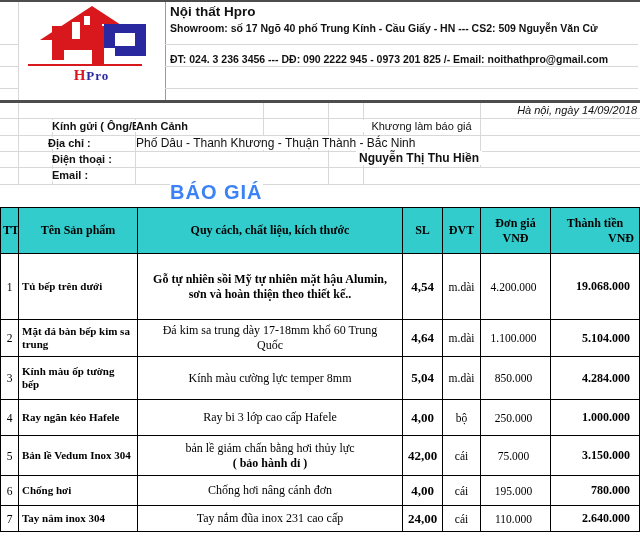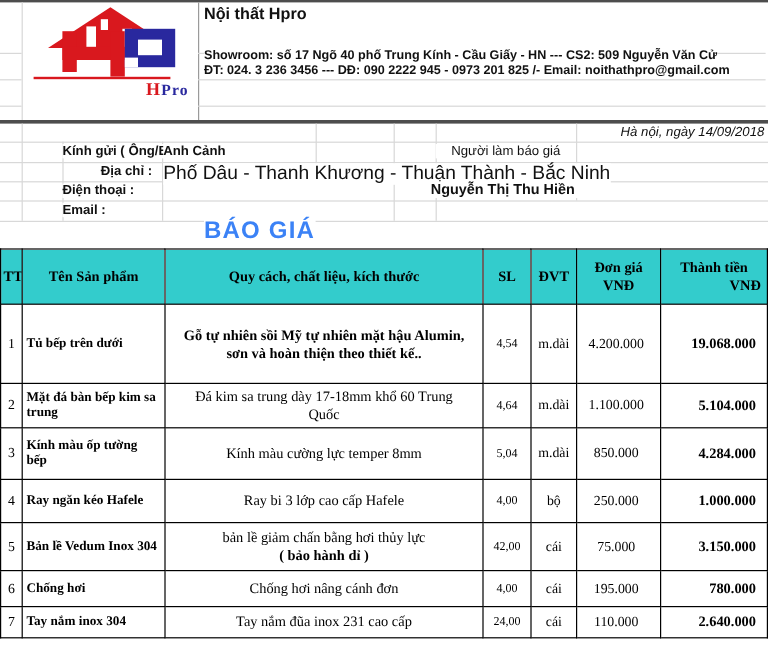--- a/index.html
+++ b/index.html
@@ -10,60 +10,60 @@
   body{background:#fff;font-family:"Liberation Sans","DejaVu Sans",sans-serif;}
   .sheet{position:relative;width:640px;height:558px;background:#fff;overflow:hidden;}
   .gl{position:absolute;background:var(--grid);}
   .gl-dark{position:absolute;background:var(--dark);}
   .gl-mid{position:absolute;background:#9a9a9a;}
 
   
   .logo-cell{position:absolute;left:18px;top:2px;width:147px;height:98px;}
   .logo-underline{position:absolute;left:10px;top:62px;width:114px;height:2px;background:var(--logo-red);}
   .logo-text{position:absolute;left:0;top:65px;width:147px;text-align:center;
-    font-family:"Liberation Serif","DejaVu Serif",serif;font-weight:bold;font-size:15px;letter-spacing:1px;margin-left:48px;}
+    font-family:"Liberation Serif","DejaVu Serif",serif;font-weight:bold;font-size:15px;letter-spacing:1px;}
   .logo-text .lh{color:var(--logo-red);}
   .logo-text .lp{color:var(--logo-blue);font-size:13px;}
 
   
   .co-name{position:absolute;left:170px;top:4px;font-size:13.5px;font-weight:bold;color:#111;}
   .co-line{position:absolute;left:170px;font-size:10.5px;font-weight:bold;color:#111;white-space:nowrap;background:#fff;}
-  .co-showroom{top:40px;}
+  .co-showroom{top:22px;}
   .co-phone{top:53px;}
   .co-web{top:75px;}
   .co-web a{color:var(--link);text-decoration:none;}
   .co-web .sep{padding:0 6px;}
 
   
   .meta{font-size:11px;color:#111;position:absolute;background:#fff;white-space:nowrap;}
   .date-line{top:104px;right:3px;font-style:italic;font-size:11px;text-align:center;}
   .lbl{font-weight:bold;}
   .kg-lbl{left:52px;top:120px;}
   .kg-val{left:136px;top:120px;font-weight:bold;}
   .nlbg{left:363px;top:120px;width:117px;text-align:center;}
-  .dc-lbl{left:48px;top:137px;margin-left:36px;}
-  .dc-val{left:136px;top:136px;font-size:16px;}
+  .dc-lbl{left:48px;top:137px;}
+  .dc-val{left:136px;top:136px;font-size:12px;}
   .dt-lbl{left:52px;top:153px;}
   .quoter{left:356px;top:151px;width:126px;text-align:center;font-weight:bold;font-size:12px;}
   .em-lbl{left:52px;top:169px;}
   .doc-title{position:absolute;left:170px;top:181px;font-size:20px;font-weight:bold;letter-spacing:1px;color:#3b82f6;background:#fff;}
 
   
   table.quote{position:absolute;left:0;top:207px;width:639px;table-layout:fixed;border-collapse:collapse;
     font-family:"Liberation Serif","DejaVu Serif",serif;color:#000;}
   table.quote th,table.quote td{border:1px solid #000;vertical-align:middle;overflow:hidden;}
   table.quote thead th{background:var(--teal);font-weight:bold;font-size:12px;text-align:center;line-height:1.25;padding:0 2px;}
   th.h-tt{padding:0 3px;line-height:1.05;}
   th.h-amt div.vnd-right{text-align:right;padding-right:3px;}
   td.sec{background:var(--orange);font-weight:bold;font-size:12px;padding-left:4px;}
   td.sec .sec-name{margin-left:13px;}
   td.td-no{text-align:center;font-size:11.5px;}
   td.td-name{font-weight:bold;font-size:11px;padding:0 3px;line-height:1.2;margin-top:12px;}
   td.td-spec{text-align:center;font-size:12px;line-height:1.25;padding:0 14px;}
-  td.td-sl{text-align:center;font-size:10px;}
+  td.td-sl{text-align:center;font-size:13px;font-weight:bold;}
   td.td-dvt{text-align:center;font-size:11.5px;}
   td.td-price{text-align:center;font-size:11.5px;padding-right:4px;}
   td.td-amt{text-align:right;font-weight:bold;font-size:12px;padding-right:9px;}
 </style>
 </head>
 <body>
 
 <div class="sheet">
 
   <div class="gl-dark" style="left:0;top:0;width:640px;height:2px;"></div>
@@ -108,21 +108,21 @@
     </div>
   </div>
 
   <div class="co-name">Nội thất Hpro</div>
   <div class="co-line co-showroom">Showroom: số 17 Ngõ 40 phố Trung Kính - Cầu Giấy - HN --- CS2:  509 Nguyễn Văn Cử</div>
   <div class="co-line co-phone">ĐT: 024. 3 236 3456 --- DĐ: 090 2222 945 - 0973 201 825 /- Email: noithathpro@gmail.com</div>
 
   <div class="meta date-line">Hà nội, ngày 14/09/2018</div>
   <div class="meta lbl kg-lbl">Kính gửi ( Ông/Bà ) :</div>
   <div class="meta kg-val">Anh  Cảnh</div>
-  <div class="meta nlbg">Người làm báo giá</div>
+  <div class="meta nlbg">Khương làm báo giá</div>
   <div class="meta lbl dc-lbl">Địa chỉ :</div>
   <div class="meta dc-val">Phố Dâu - Thanh Khương - Thuận Thành - Bắc Ninh</div>
   <div class="meta lbl dt-lbl">Điện thoại :</div>
   <div class="meta quoter">Nguyễn Thị Thu Hiền</div>
   <div class="meta lbl em-lbl">Email :</div>
   <div class="doc-title">BÁO GIÁ</div>
 
   <table class="quote">
     <colgroup>
       <col style="width:18px">

